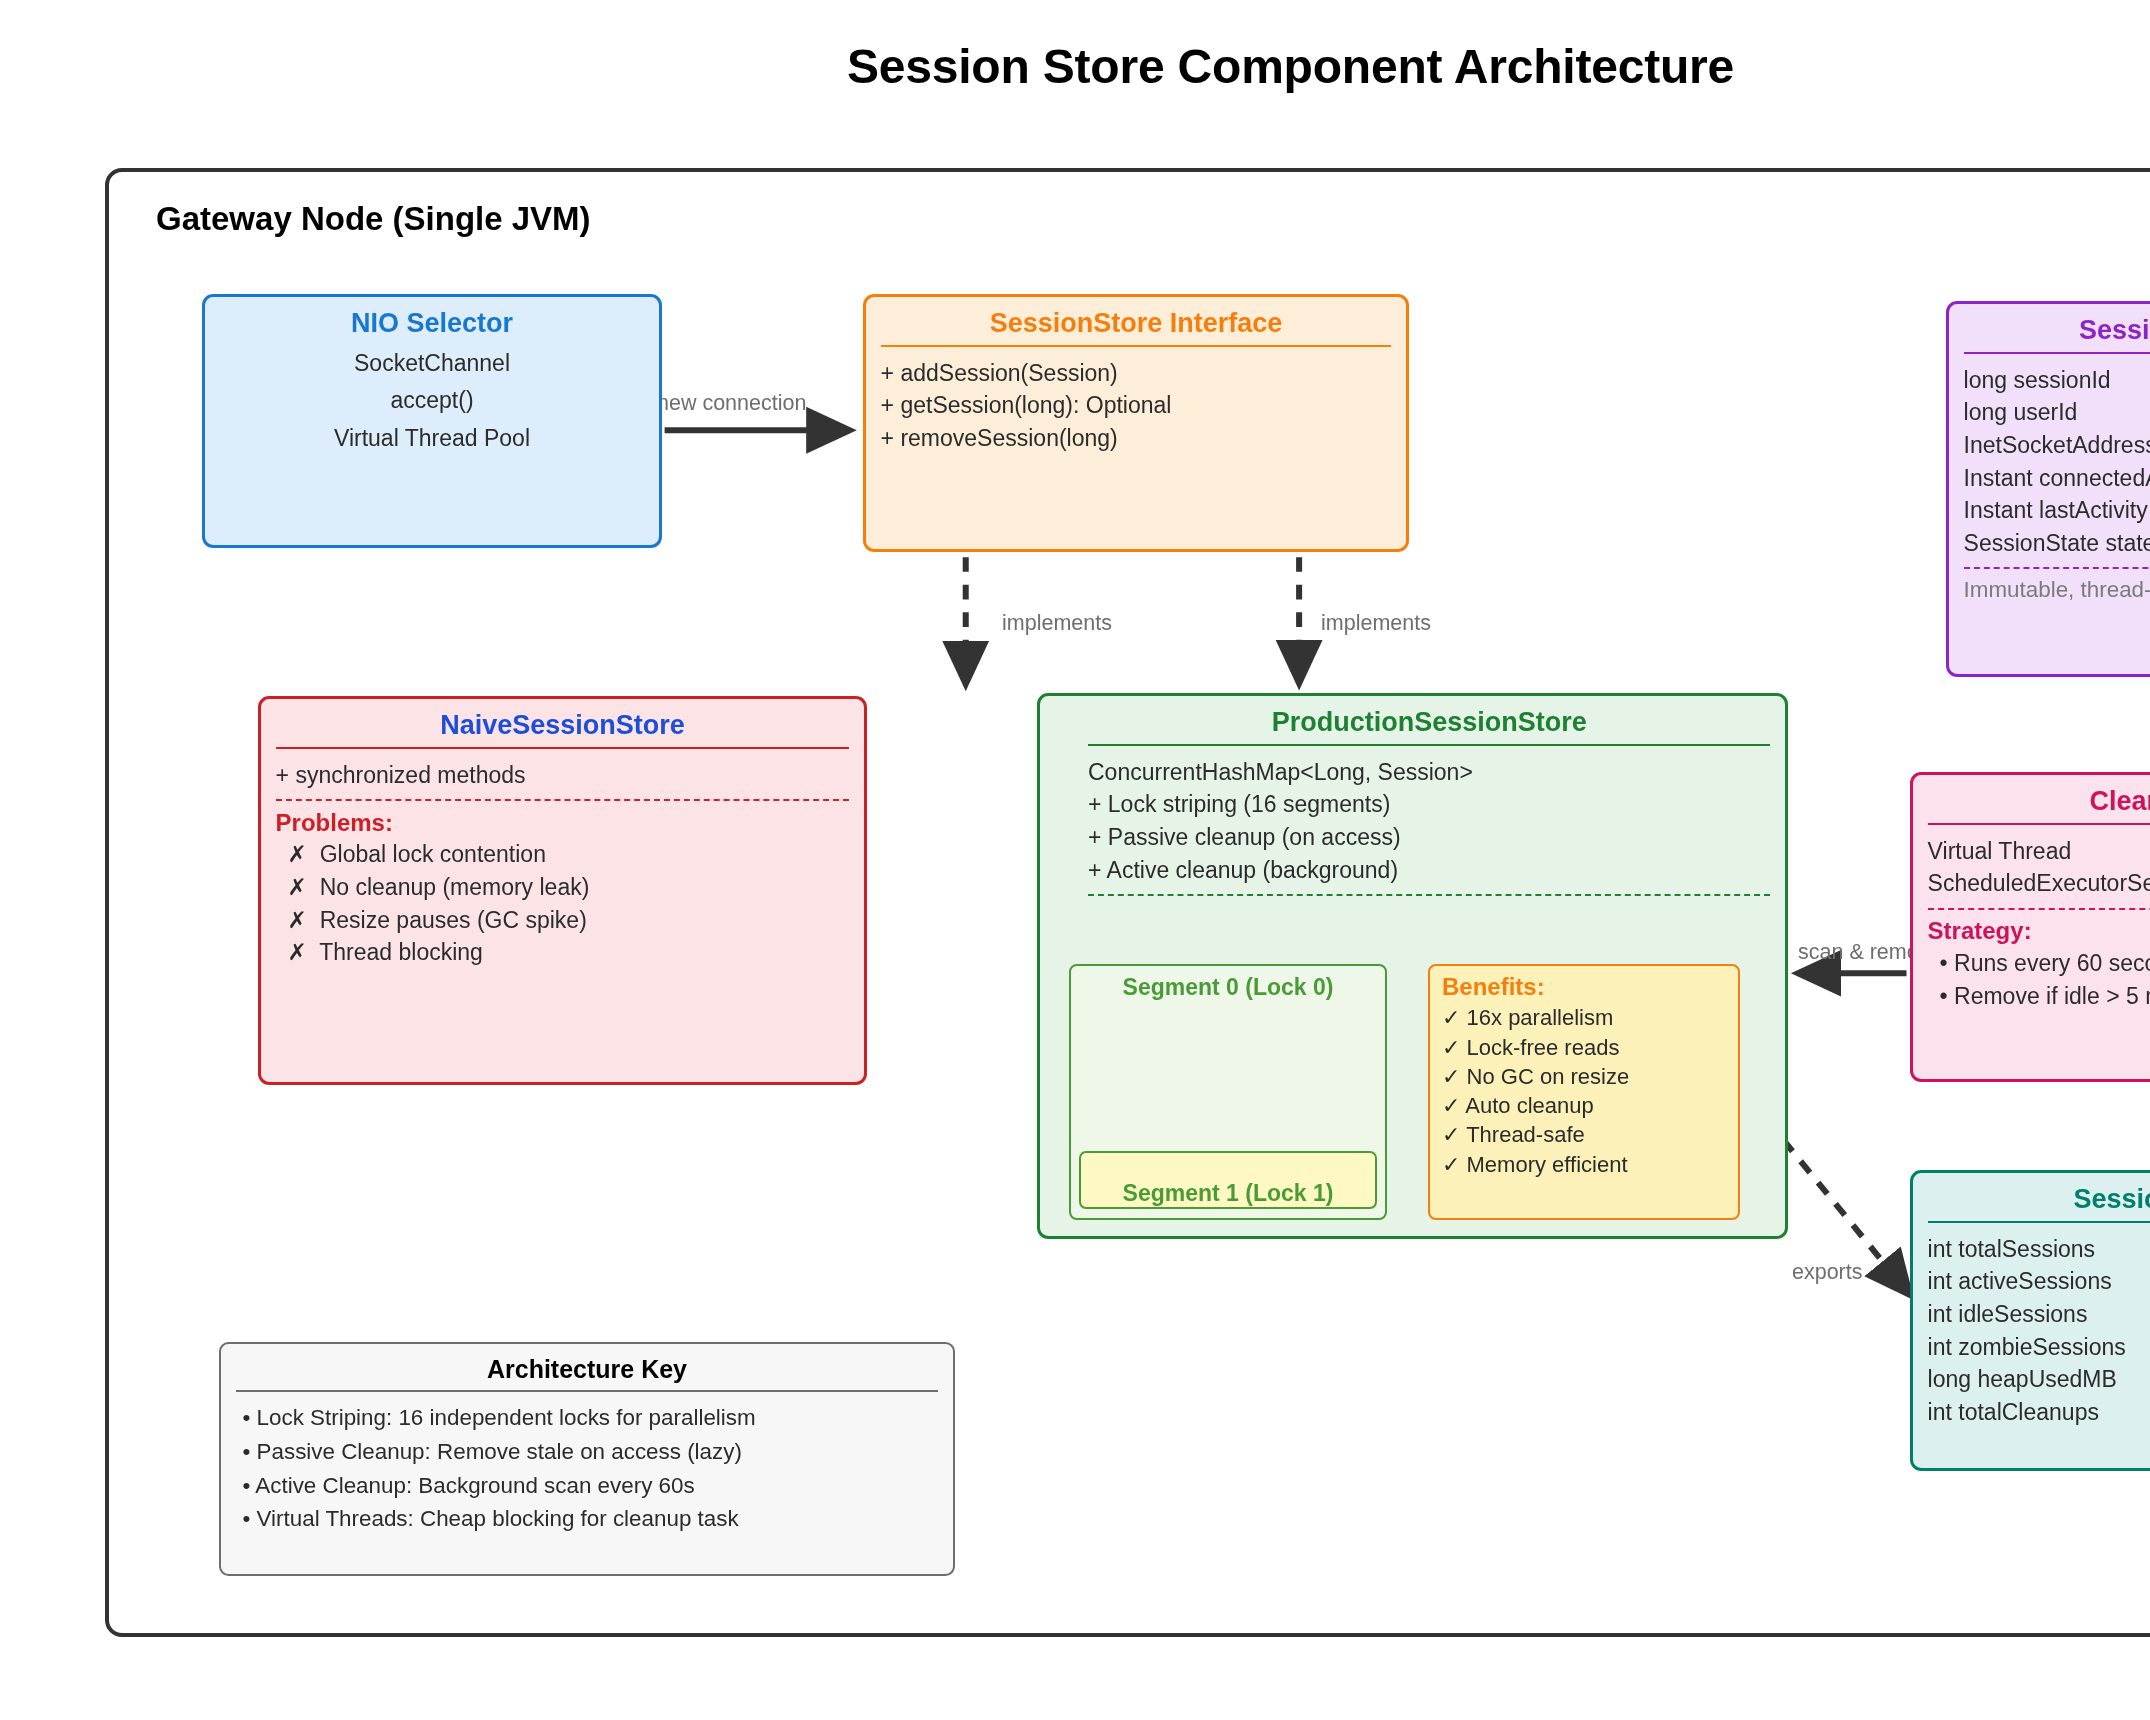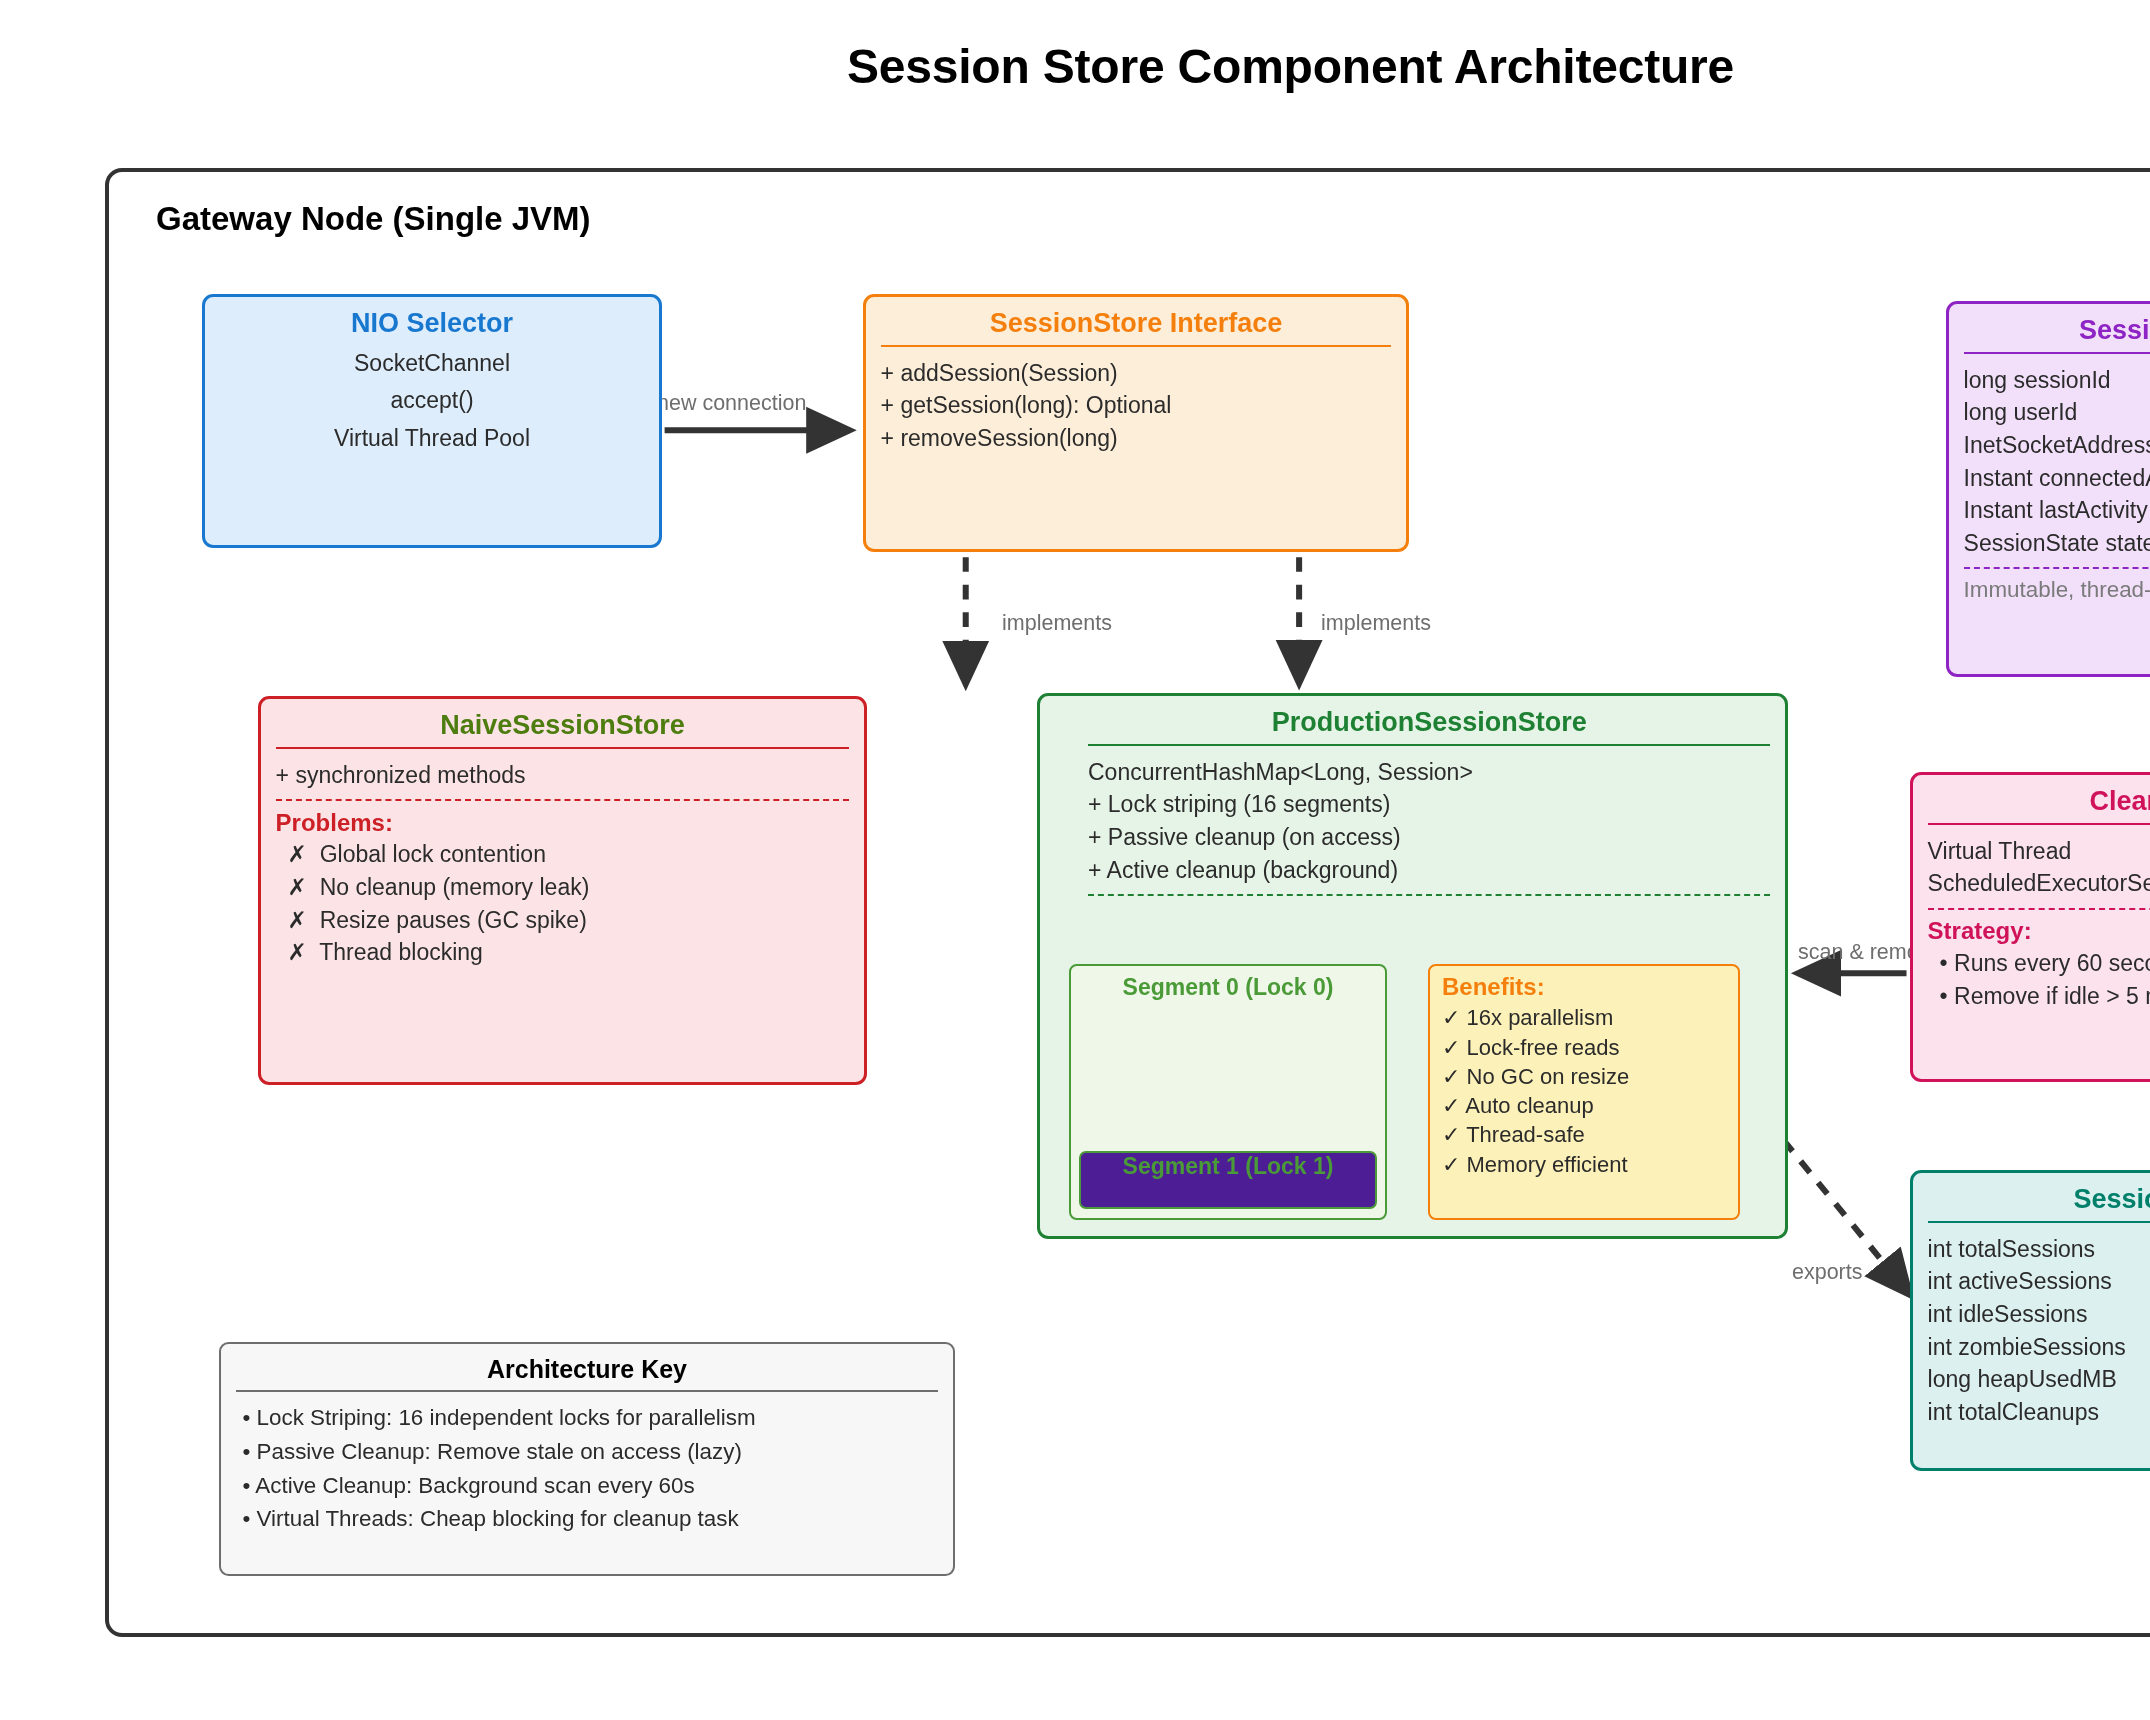--- a/index.html
+++ b/index.html
@@ -117,21 +117,21 @@
     border-color: #8e24c4; background: #f2e0fa;
   }
   #session-record .card-title { color: #8e24c4; }
   #session-record .rule { color: #8e24c4; }
   #session-record .rule-dashed { color: #8e24c4; }
 
   #naive-session-store {
     left: 258px; top: 696px; width: 609px; height: 389px;
     border-color: #cc1f26; background: #fce4e6;
   }
-  #naive-session-store .card-title { color: #4d7c0f; }
+  #naive-session-store .card-title { color: #1d4ed8; }
   #naive-session-store .rule { color: #cc1f26; }
   #naive-session-store .rule-dashed { color: #cc1f26; }
   #naive-session-store .sub-head { color: #cc1f26; }
 
   #production-session-store {
     left: 1037px; top: 693px; width: 751px; height: 546px;
     border-color: #1e8033; background: #e6f4e7; padding-left: 48px;
   }
   #production-session-store .card-title { color: #1e8033; }
   #production-session-store .rule { color: #1e8033; }
@@ -151,22 +151,22 @@
     text-align: center; margin-bottom: 3.4px;
   }
   .segment-lines { font-size: 21.5px; line-height: 1.42; color: #2b2b2b; }
   .segment-lines div { white-space: pre; }
   #segment-1 {
     position: absolute;
     left: 7.7px; right: 7.7px; bottom: 8.6px; height: 58px;
     box-sizing: border-box;
     border: 2.6px solid #4a9a37;
     border-radius: 6.9px;
-    background: #4c1d95;
-    display: flex; align-items: flex-start; justify-content: center;
+    background: #fef9c3;
+    display: flex; align-items: flex-end; justify-content: center;
   }
 
   #benefits-box {
     position: absolute;
     left: 1428px; top: 964px; width: 312px; height: 256px;
     box-sizing: border-box;
     border: 2.6px solid #f57f0c;
     border-radius: 7.7px;
     background: #fcf1b8;
     padding: 6.9px 12px;

